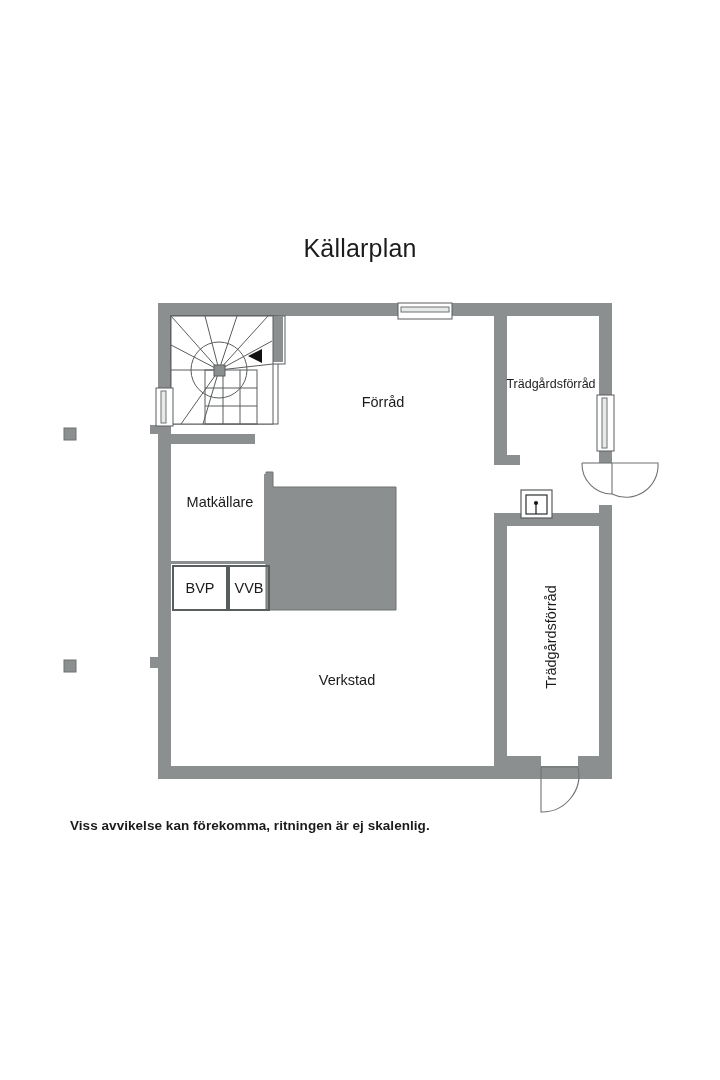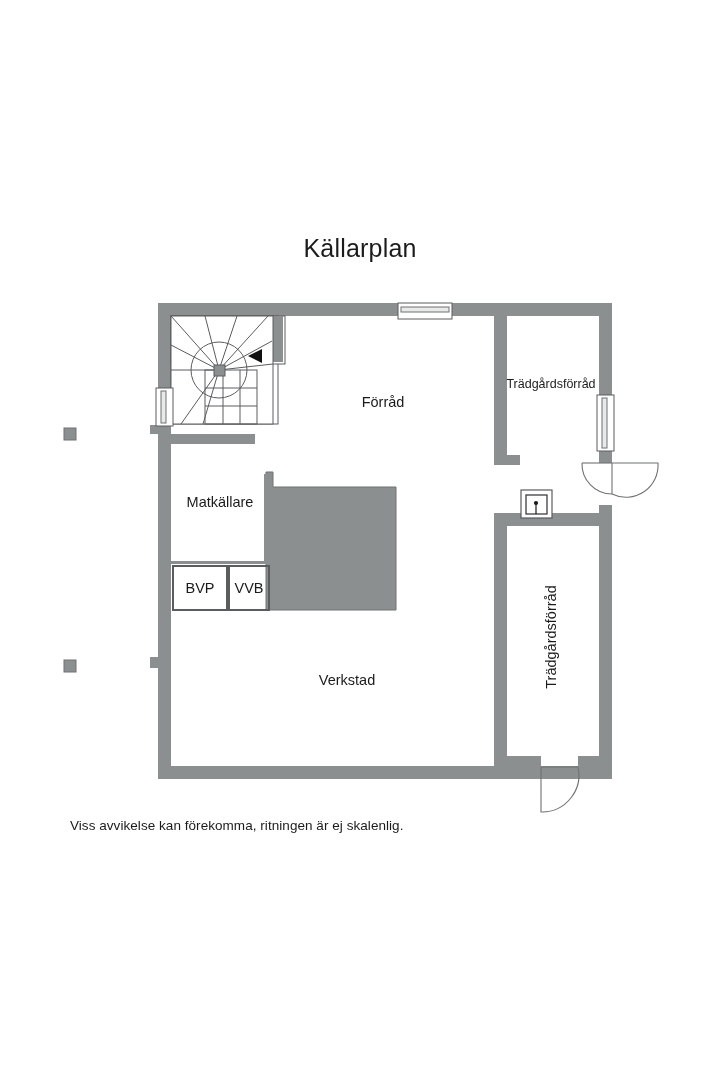--- a/index.html
+++ b/index.html
@@ -42,20 +42,21 @@
     height: 1080px;
   }
   #plan-footnote {
     position: absolute;
     left: 70px;
     top: 818px;
     font-size: 13.5px;
     color: #1b1b1b;
     letter-spacing: 0.05px;
     white-space: nowrap;
+    font-weight: bold;
   }
   .room-label {
     font-family: "Liberation Sans", "DejaVu Sans", sans-serif;
     fill: #1b1b1b;
     font-size: 14.5px;
     text-anchor: middle;
     dominant-baseline: middle;
   }
   .room-label.small {
     font-size: 12.5px;

